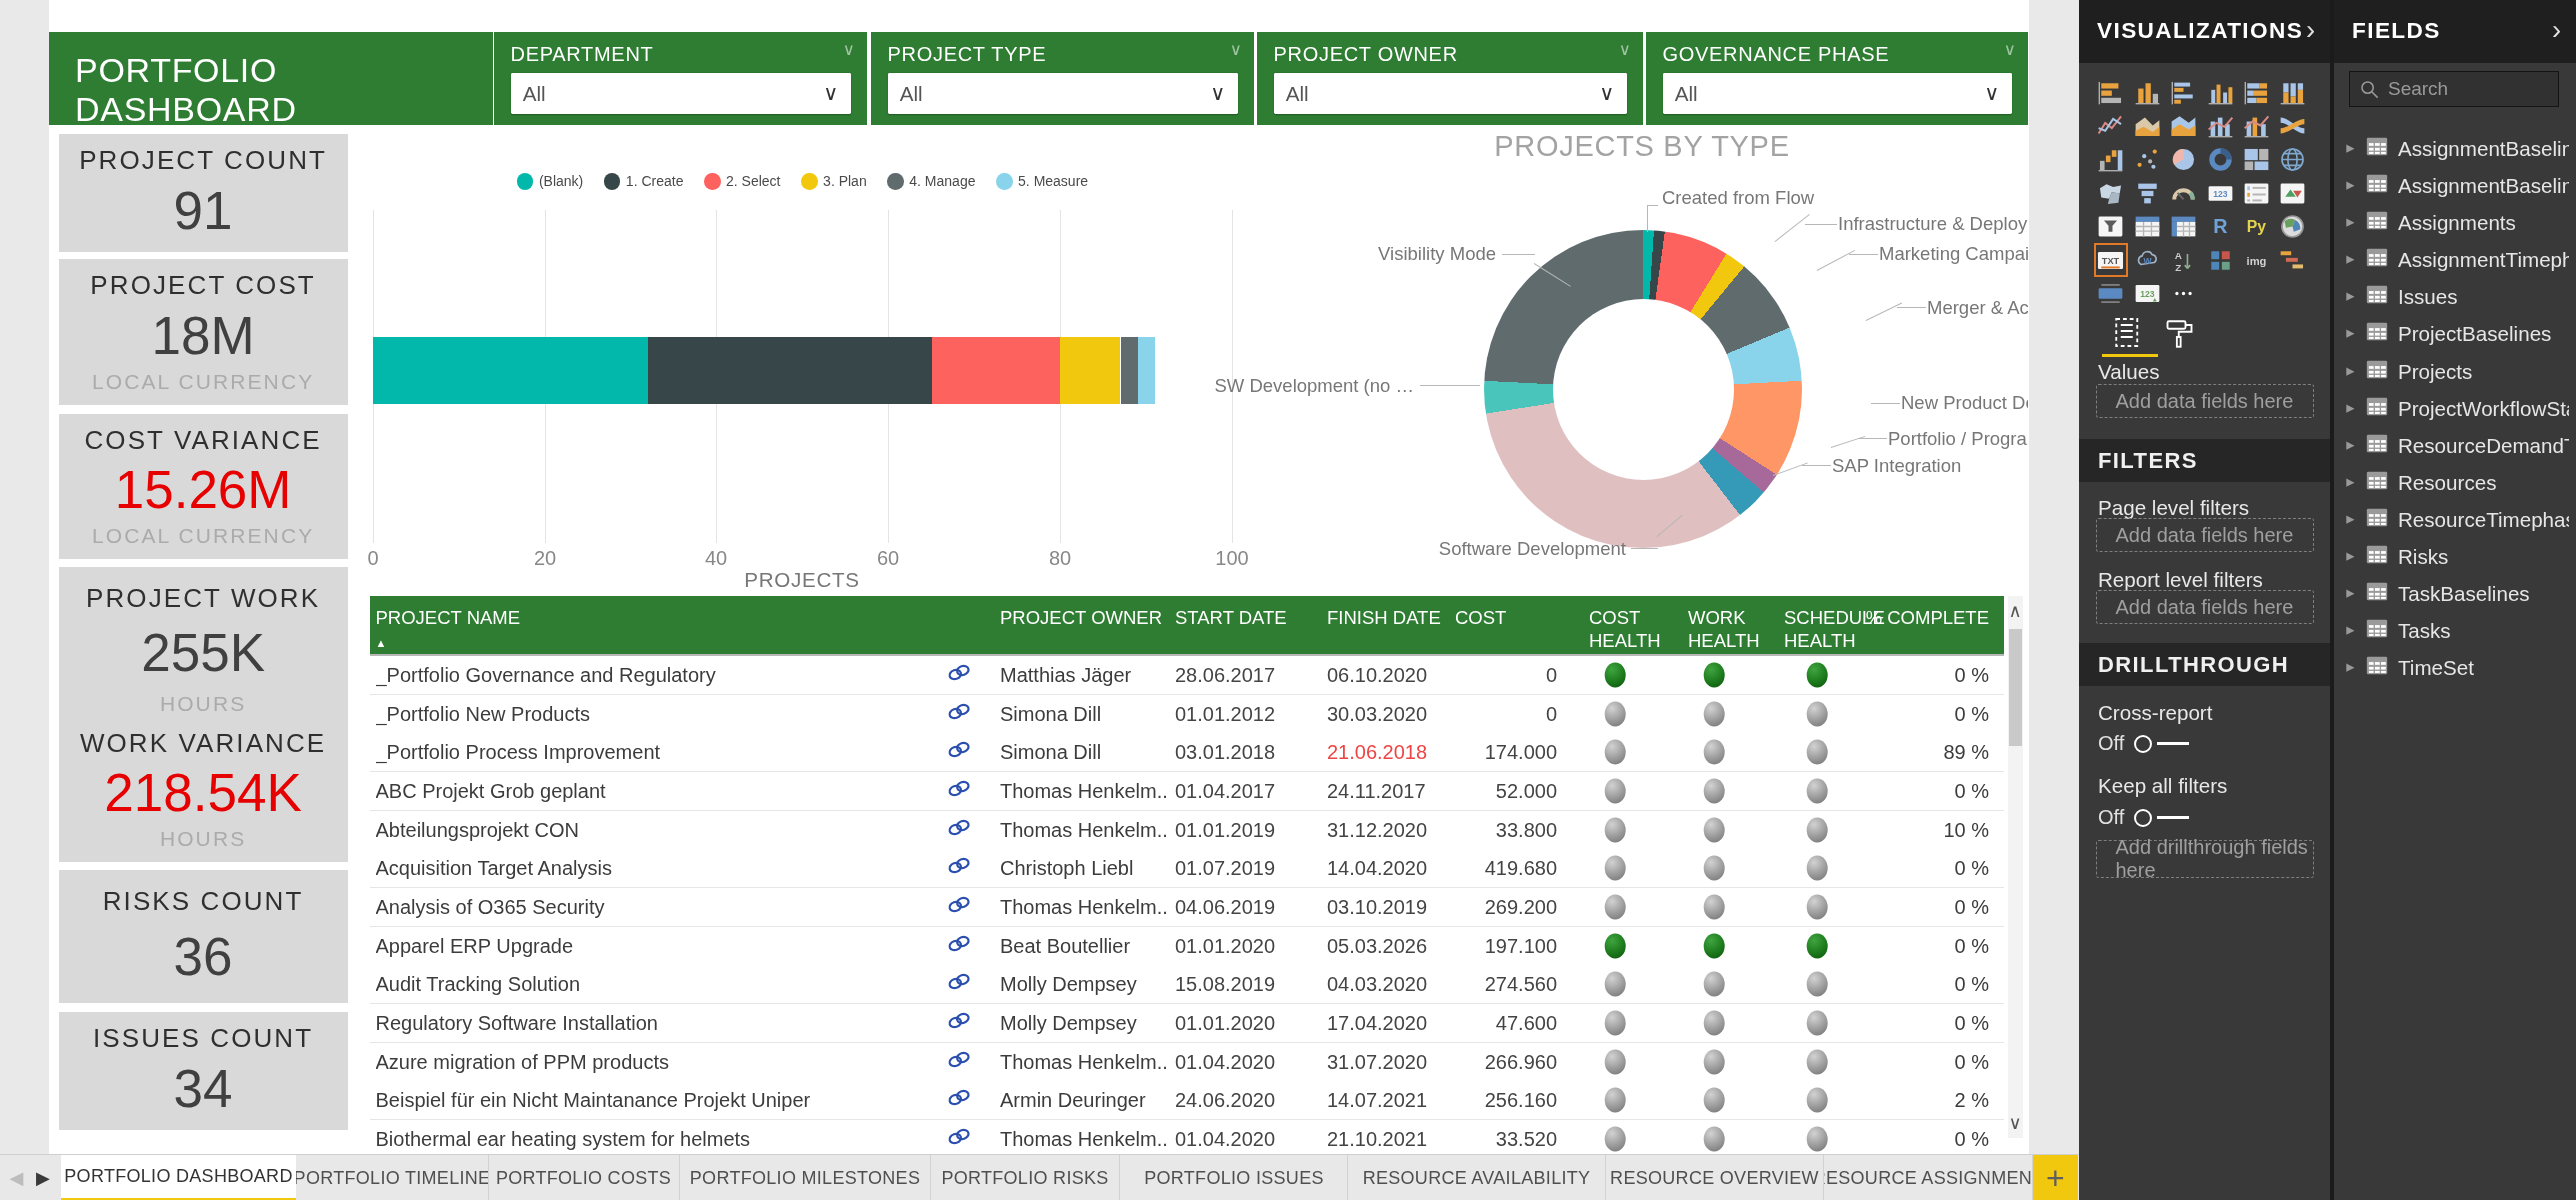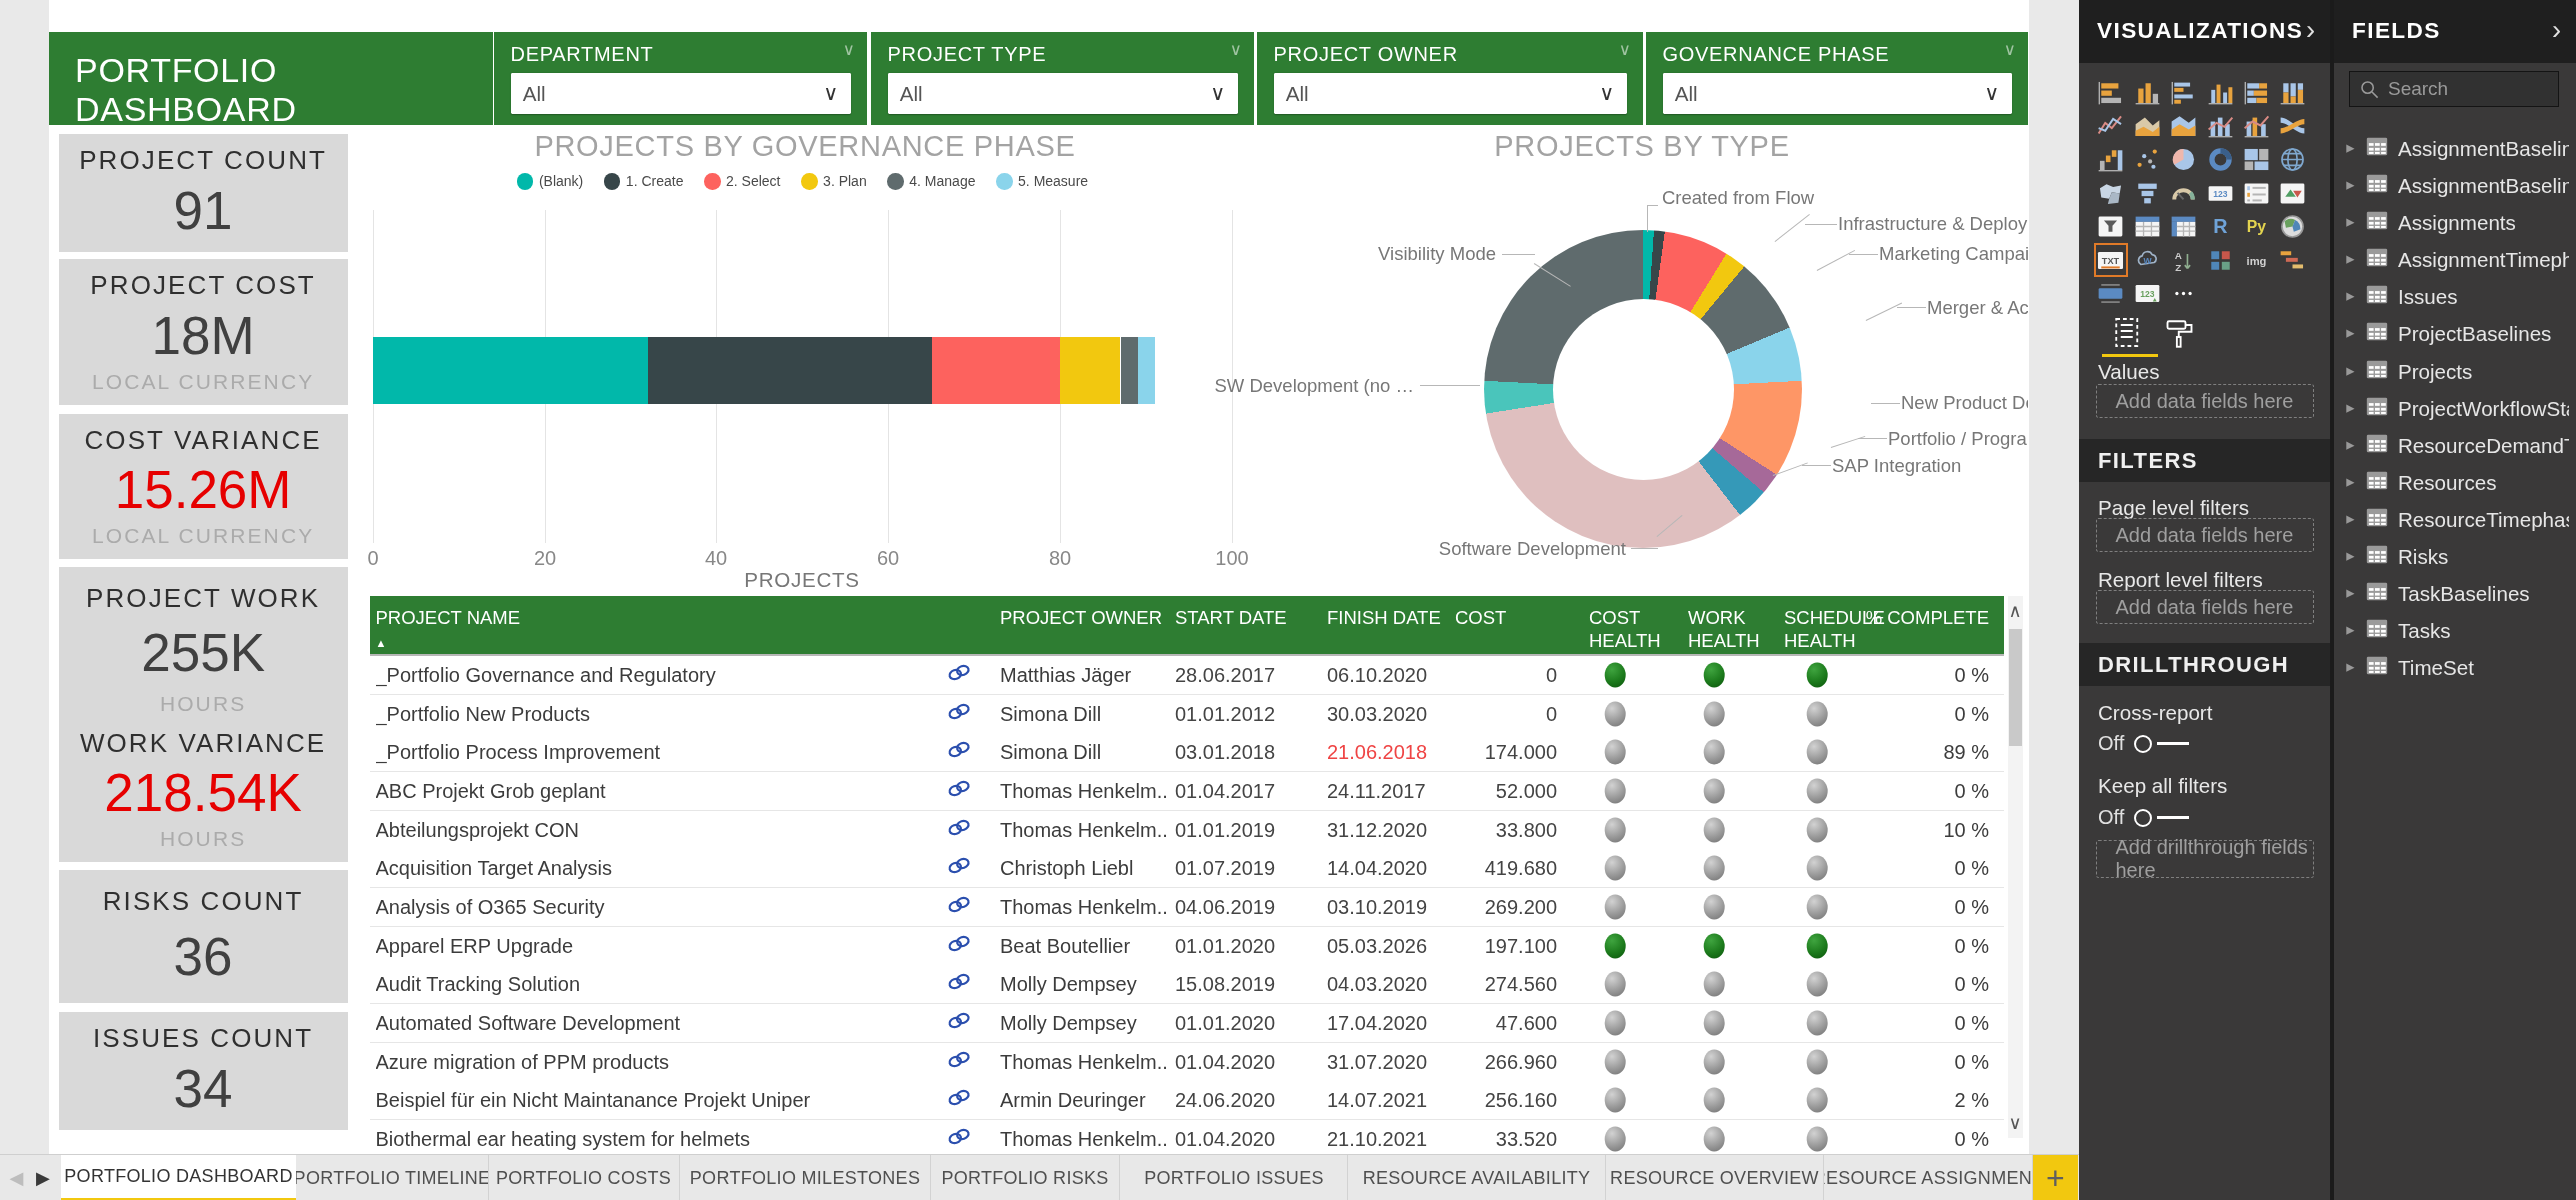--- a/index.html
+++ b/index.html
@@ -164,21 +164,20 @@
         <div class="kpi" style="top: 870px; height: 133px;">
           <div class="lbl">RISKS COUNT</div>
           <div class="val" style="color: rgb(64, 64, 64);">36</div>
         </div>
         <div class="kpi" style="top: 1012px; height: 118px;">
           <div class="lbl">ISSUES COUNT</div>
           <div class="val" style="color: rgb(64, 64, 64);">34</div>
         </div>
       </div>
 
-    <div class="chart-title" style="left:756px;top:130px;">PROJECTS BY GOVERNANCE PHASE</div>
     <div id="bar-legend" class="legend" style="left:324px;top:173px;width:859px;">
         <div class="it">
           <span class="dot" style="background: rgb(1, 184, 170);"></span>
           <span>(Blank)</span>
         </div>
         <div class="it">
           <span class="dot" style="background: rgb(55, 70, 73);"></span>
           <span>1. Create</span>
         </div>
         <div class="it">
@@ -403,21 +402,21 @@
             <div class="c" style="left: 630px; max-width: 168px; overflow: hidden;">Molly Dempsey</div>
             <div class="c" style="left: 805px; color: rgb(68, 68, 68);">15.08.2019</div>
             <div class="c" style="left: 957px; color: rgb(68, 68, 68);">04.03.2020</div>
             <div class="c" style="right: 447px; color: rgb(68, 68, 68);">274.560</div>
             <div class="health neutral" style="left: 1245px;"></div>
             <div class="health neutral" style="left: 1344px;"></div>
             <div class="health neutral" style="left: 1447px;"></div>
             <div class="c" style="right: 15px;">0 %</div>
           </div>
           <div class="trow" style="top: 348px; height: 39px;">
-            <div class="c" style="left: 5.5px; max-width: 569px; overflow: hidden;">Automated Software Development</div>
+            <div class="c" style="left: 5.5px; max-width: 569px; overflow: hidden;">Regulatory Software Installation</div>
             <div class="c" style="left: 575px;"><svg width="27.4" height="20.6" viewBox="0 0 40 30">
                 <ellipse cx="15" cy="18" rx="8.5" ry="6.5" fill="none" stroke="#2b4fae" stroke-width="3.2" transform="rotate(-18 15 18)"></ellipse>
                 <ellipse cx="26" cy="12" rx="8.5" ry="6.5" fill="none" stroke="#2b4fae" stroke-width="3.2" transform="rotate(-18 26 12)"></ellipse>
               </svg></div>
             <div class="c" style="left: 630px; max-width: 168px; overflow: hidden;">Molly Dempsey</div>
             <div class="c" style="left: 805px; color: rgb(68, 68, 68);">01.01.2020</div>
             <div class="c" style="left: 957px; color: rgb(68, 68, 68);">17.04.2020</div>
             <div class="c" style="right: 447px; color: rgb(68, 68, 68);">47.600</div>
             <div class="health neutral" style="left: 1245px;"></div>
             <div class="health neutral" style="left: 1344px;"></div>

